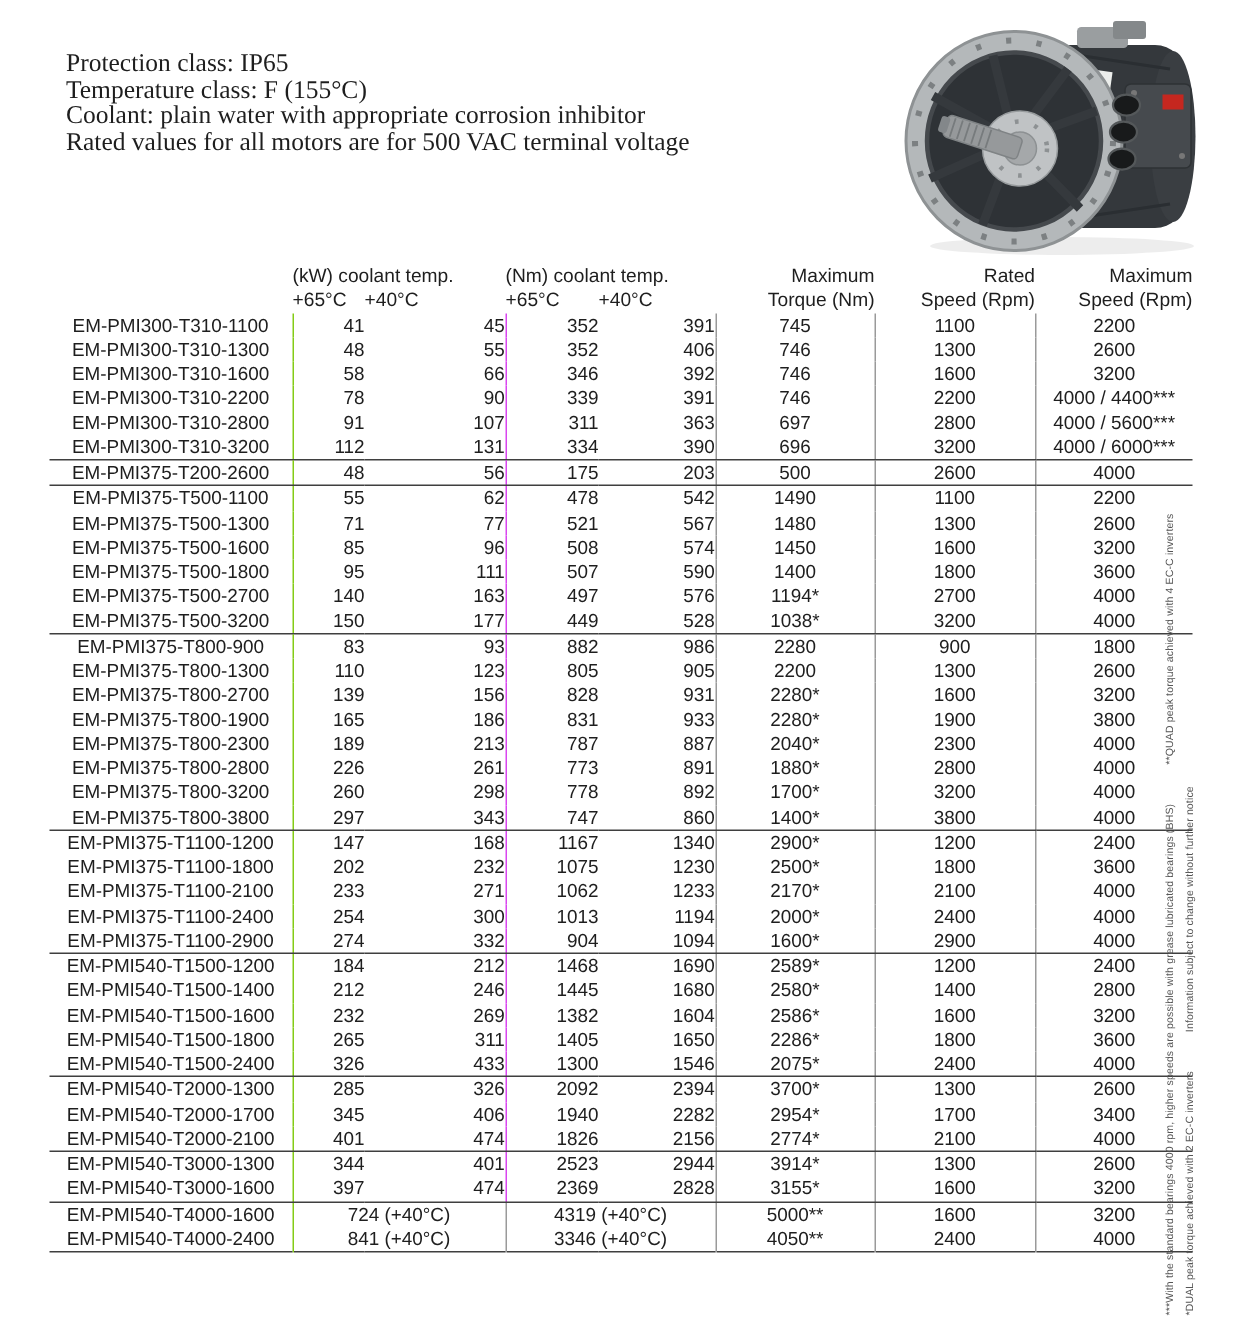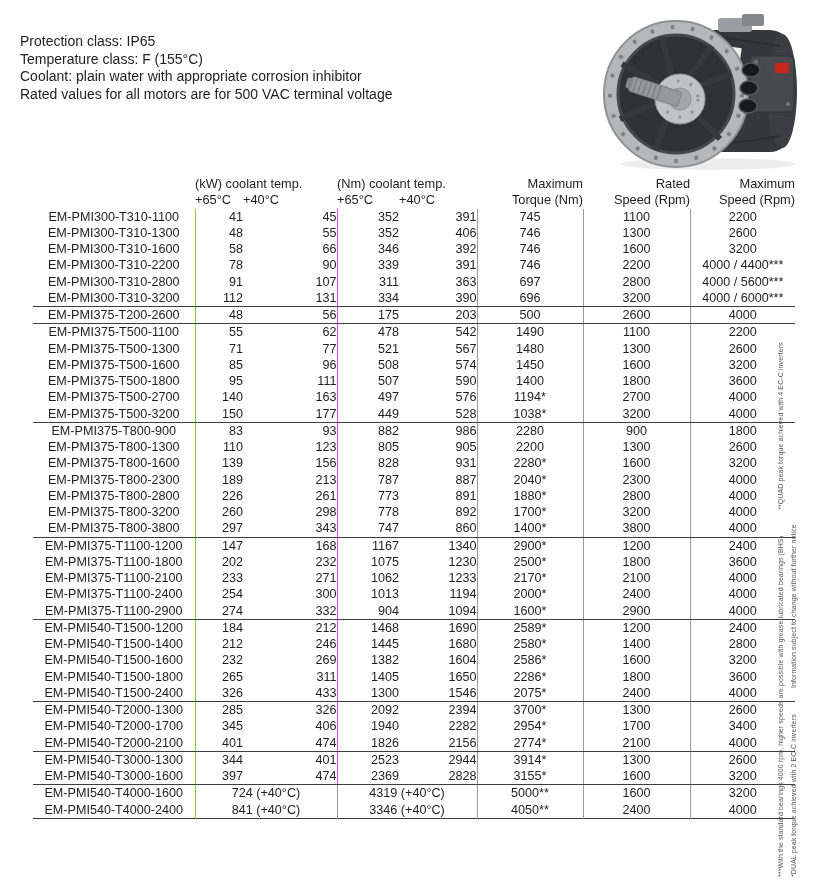--- a/index.html
+++ b/index.html
@@ -1,19 +1,19 @@
 <!DOCTYPE html>
 <html><head>
 <meta charset="utf-8">
 <style>
   html,body{margin:0;padding:0;background:#fff;}
   #page{position:relative;width:830px;height:880px;background:#ffffff;overflow:hidden;
         font-family:"Liberation Sans", sans-serif;color:#1e1e1e;}
   
-  #info{position:absolute;left:20px;top:33px;font-size:14px;line-height:17.5px;color:#1e1e1e;}
+  #info{position:absolute;left:44px;top:33px;font-size:17px;line-height:17.5px;color:#1e1e1e;font-family:Liberation Serif, serif;}
   
   #motor-img{position:absolute;left:600px;top:4px;width:215px;height:170px;}
   
   table.spec{position:absolute;left:33px;top:176px;width:762px;border-collapse:collapse;
              table-layout:fixed;font-size:12.6px;color:#1e1e1e;
              border-bottom:1px solid #3f3f3f;}
   table.spec td{padding:0;height:16.25px;line-height:16.25px;white-space:nowrap;overflow:visible;}
   thead td{height:14px;line-height:14px;font-size:12.8px;}
   .hl{text-align:left;padding-left:4px;}
   .h-c6{text-align:right;padding-left:2px;}
@@ -260,28 +260,38 @@
           <td class="c-motor">EM-PMI375-T800-1300</td>
           <td class="c-num">110</td>
           <td class="c-num c-pad40p">123</td>
           <td class="c-num">805</td>
           <td class="c-num c-pad40t">905</td>
           <td class="c-mid">2200</td>
           <td class="c-mid">1300</td>
           <td class="c-last">2600</td>
         </tr>
         <tr>
-          <td class="c-motor">EM-PMI375-T800-1600</td>
+          <td class="c-motor">EM-PMI375-T800-2700</td>
           <td class="c-num">139</td>
           <td class="c-num c-pad40p">156</td>
           <td class="c-num">828</td>
           <td class="c-num c-pad40t">931</td>
           <td class="c-mid">2280*</td>
           <td class="c-mid">1600</td>
           <td class="c-last">3200</td>
+        </tr>
+        <tr>
+          <td class="c-motor">EM-PMI375-T800-1900</td>
+          <td class="c-num">165</td>
+          <td class="c-num c-pad40p">186</td>
+          <td class="c-num">831</td>
+          <td class="c-num c-pad40t">933</td>
+          <td class="c-mid">2280*</td>
+          <td class="c-mid">1900</td>
+          <td class="c-last">3800</td>
         </tr>
         <tr>
           <td class="c-motor">EM-PMI375-T800-2300</td>
           <td class="c-num">189</td>
           <td class="c-num c-pad40p">213</td>
           <td class="c-num">787</td>
           <td class="c-num c-pad40t">887</td>
           <td class="c-mid">2040*</td>
           <td class="c-mid">2300</td>
           <td class="c-last">4000</td>

